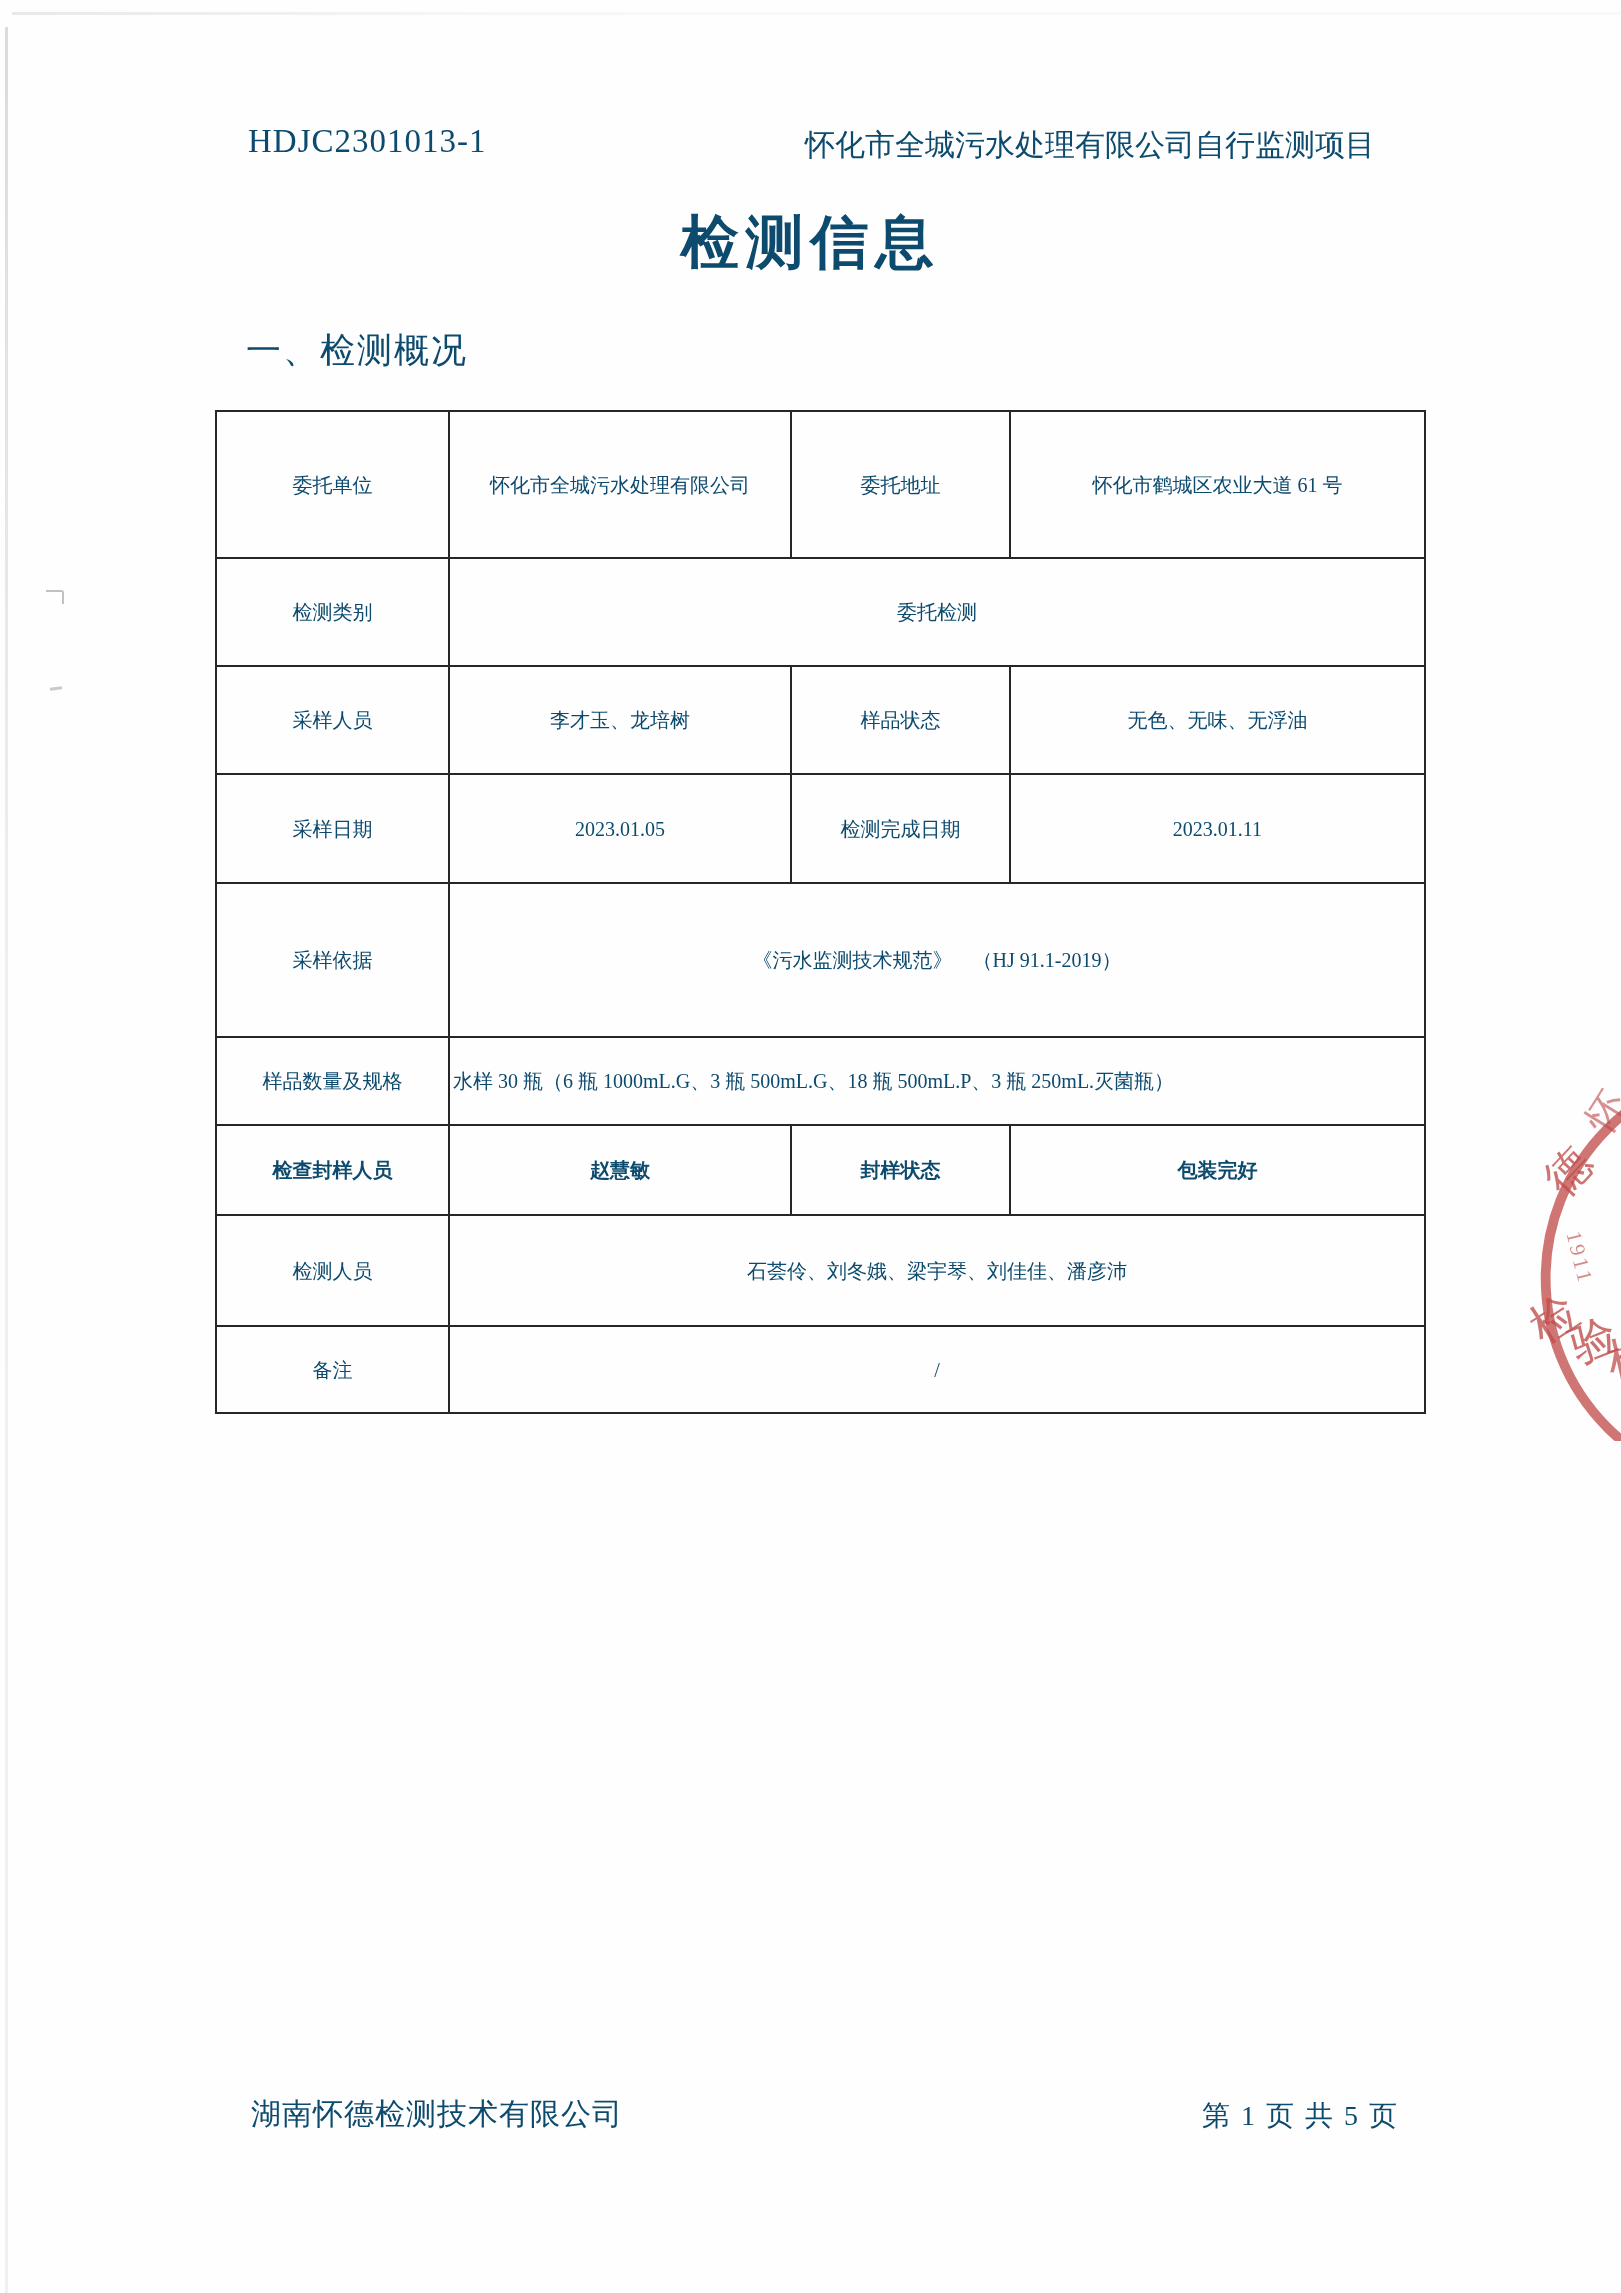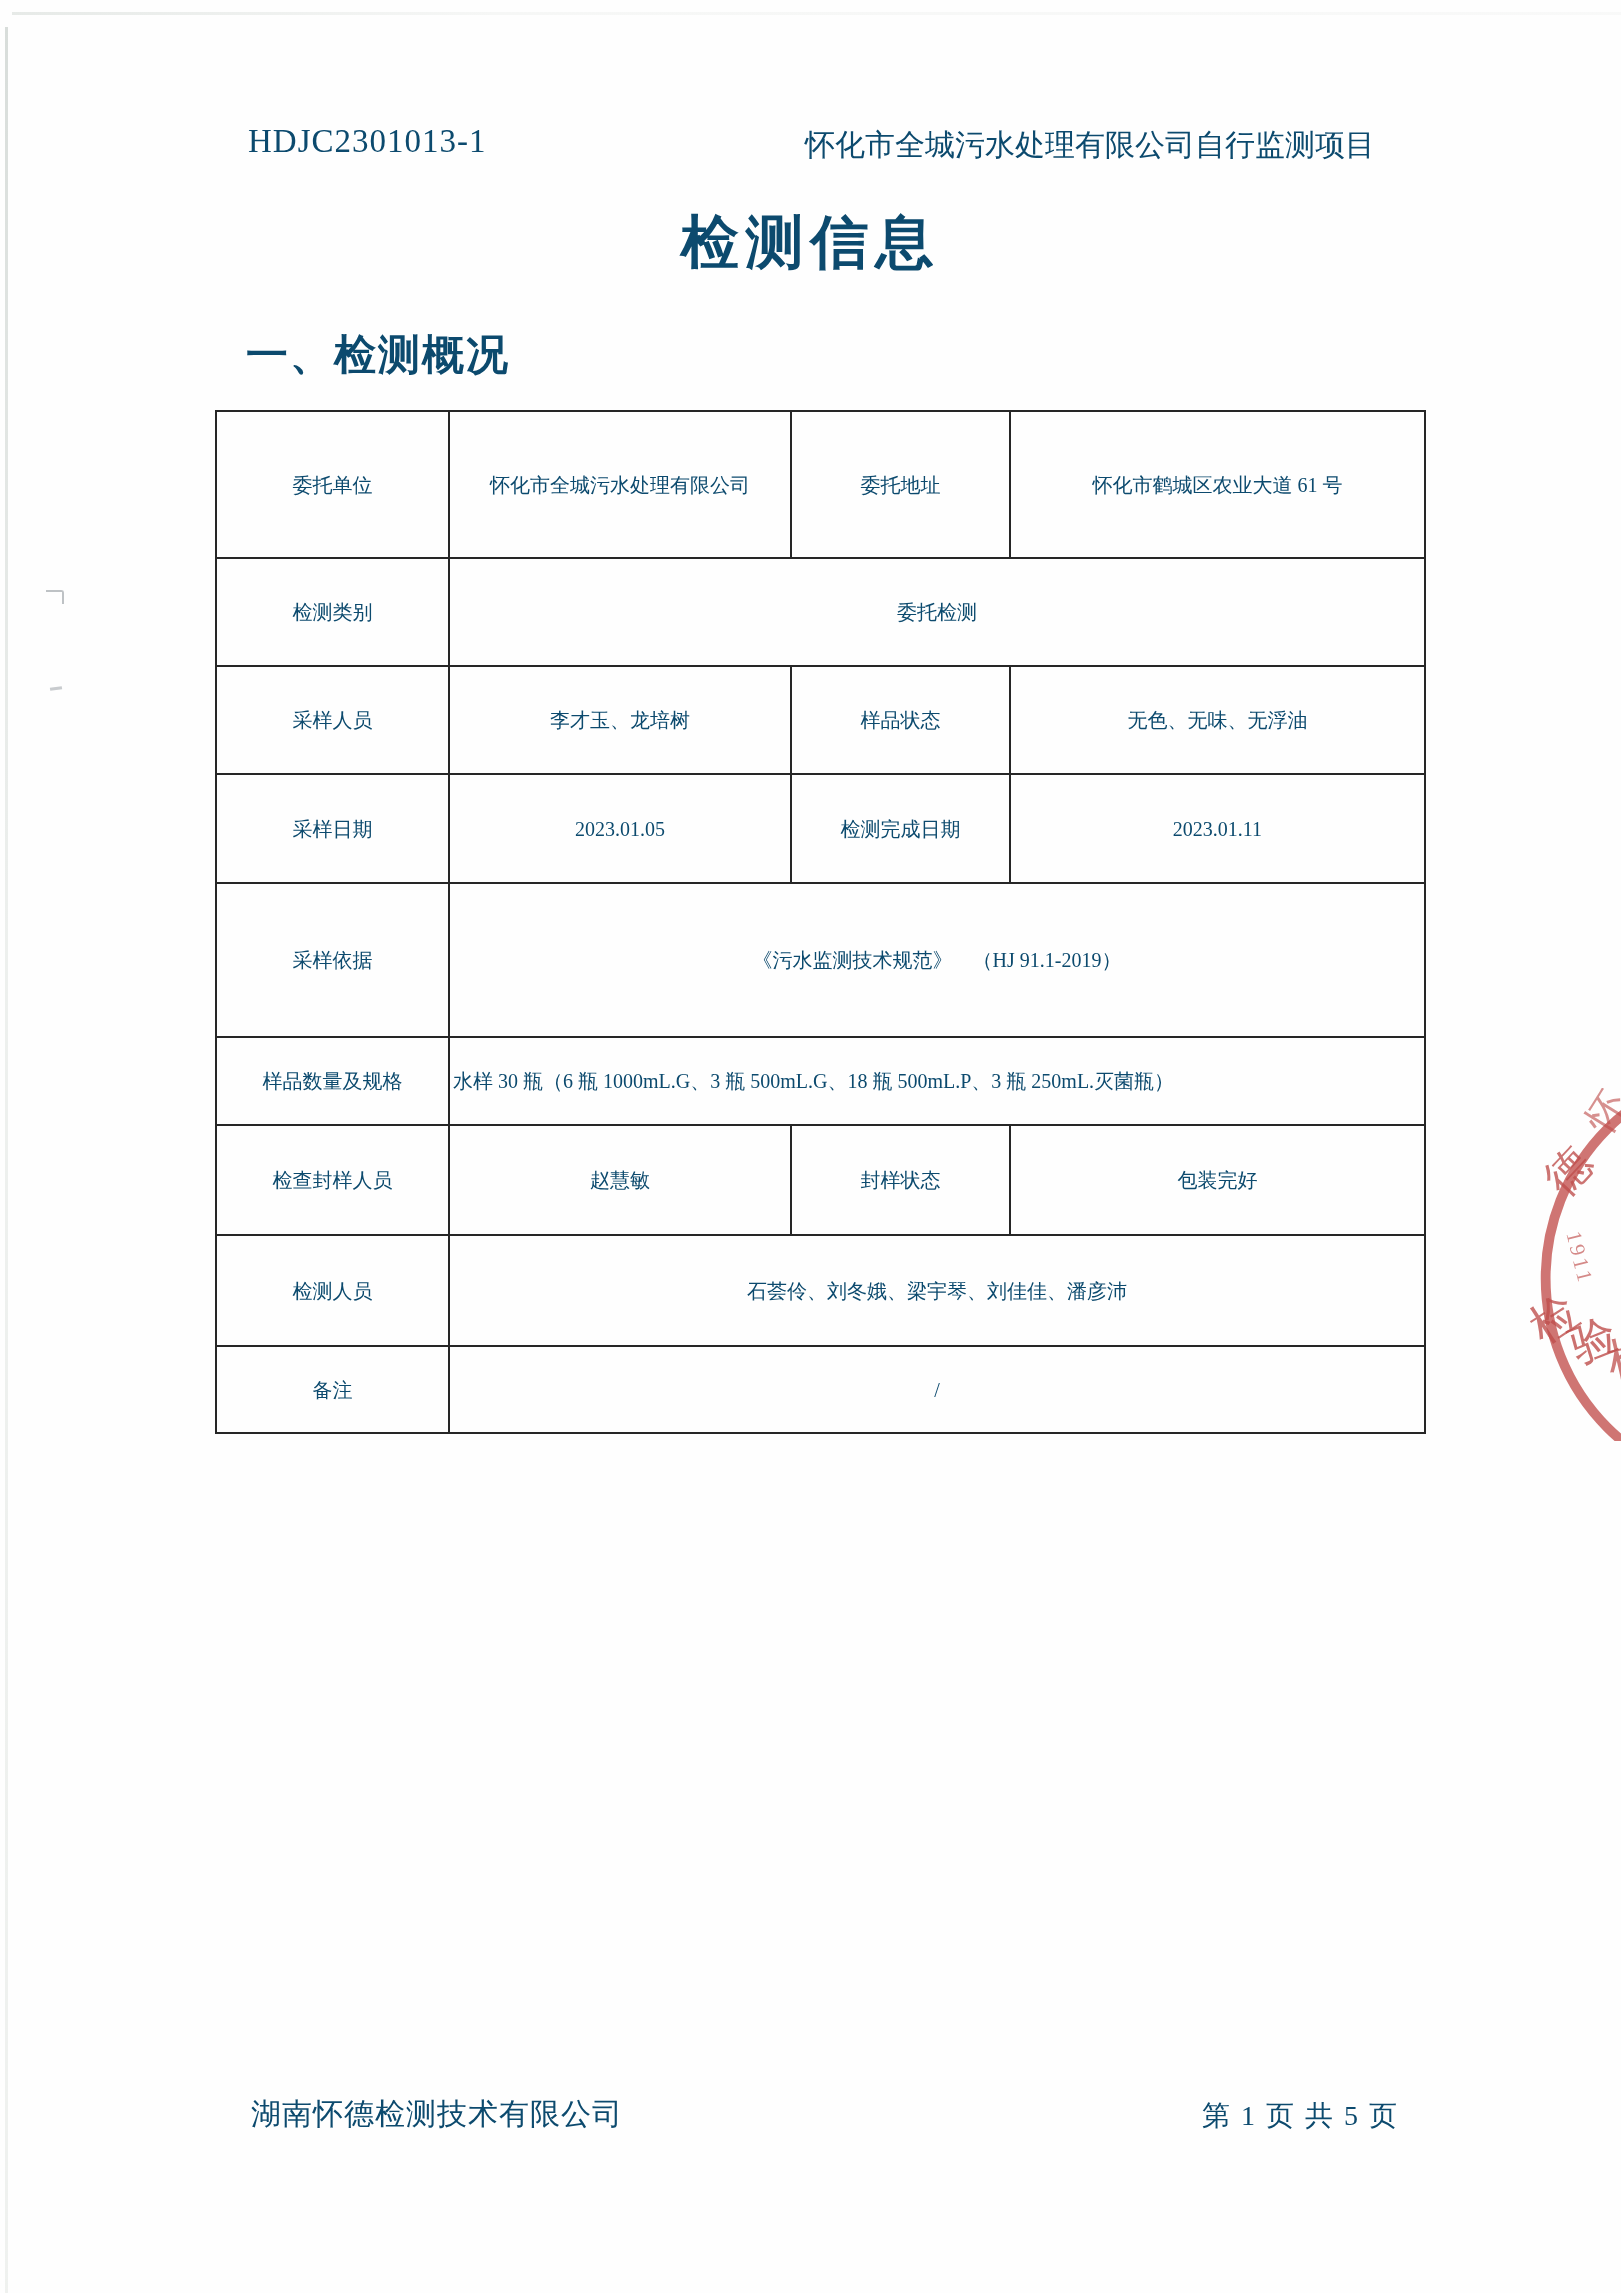--- a/index.html
+++ b/index.html
@@ -18,38 +18,38 @@
     background:linear-gradient(90deg,#cfd6d1,#eef0ee 30%,#f3f4f3);opacity:.5;}
   .mark{position:absolute;opacity:.55;}
   .mark1{left:46px;top:590px;width:15.7px;height:11.8px;
     border-top:2px solid #8b9298;border-right:2px solid #8b9298;border-top-right-radius:2.9px;}
   .mark2{left:50px;top:687px;width:11.8px;height:2.9px;background:#9aa0a6;transform:rotate(-8deg);}
 
   .hdr-left{position:absolute;left:248px;top:123px;font-size:33px;letter-spacing:1px;}
   .hdr-right{position:absolute;right:246px;top:125px;font-size:30px;}
   .title{position:absolute;left:0;top:204px;width:100%;margin:0;
     text-align:center;font-size:58px;font-weight:bold;letter-spacing:6.9px;}
-  .section{position:absolute;left:246px;top:327px;font-size:42px;font-weight:700;letter-spacing:2px;}
+  .section{position:absolute;left:246px;top:327px;font-size:35px;font-weight:400;letter-spacing:2px;}
 
   table.info-table{
     position:absolute;left:215px;top:410px;
     width:1209px;border-collapse:collapse;table-layout:fixed;
     border:2.9px solid #161616;
     font-size:20px;
   }
   .info-table td{
     border:2px solid #262626;
     text-align:center;vertical-align:middle;
     padding:0 9.8px;line-height:1.7;
     overflow:hidden;
   }
   .info-table td.left{text-align:left;padding:0 3px;line-height:1.5;}
   tr.r1{height:147px;} tr.r2{height:108px;} tr.r3{height:108px;}
   tr.r4{height:109px;} tr.r5{height:154px;} tr.r6{height:88px;}
-  tr.r7{height:110px;} tr.r8{height:111px;} tr.r9{height:87px;}
+  tr.r7{height:90px;font-weight:bold;} tr.r8{height:111px;} tr.r9{height:87px;}
 
   .ftr-left{position:absolute;left:251px;top:2094px;font-size:30px;letter-spacing:1px;}
   .ftr-right{position:absolute;right:222px;top:2097px;font-size:28px;letter-spacing:2px;}
 
   .stamp{position:absolute;left:1529px;top:1088px;width:92px;height:353px;pointer-events:none;}
   .stamp svg{display:block;}
 </style>
 </head>
 <body>
 

